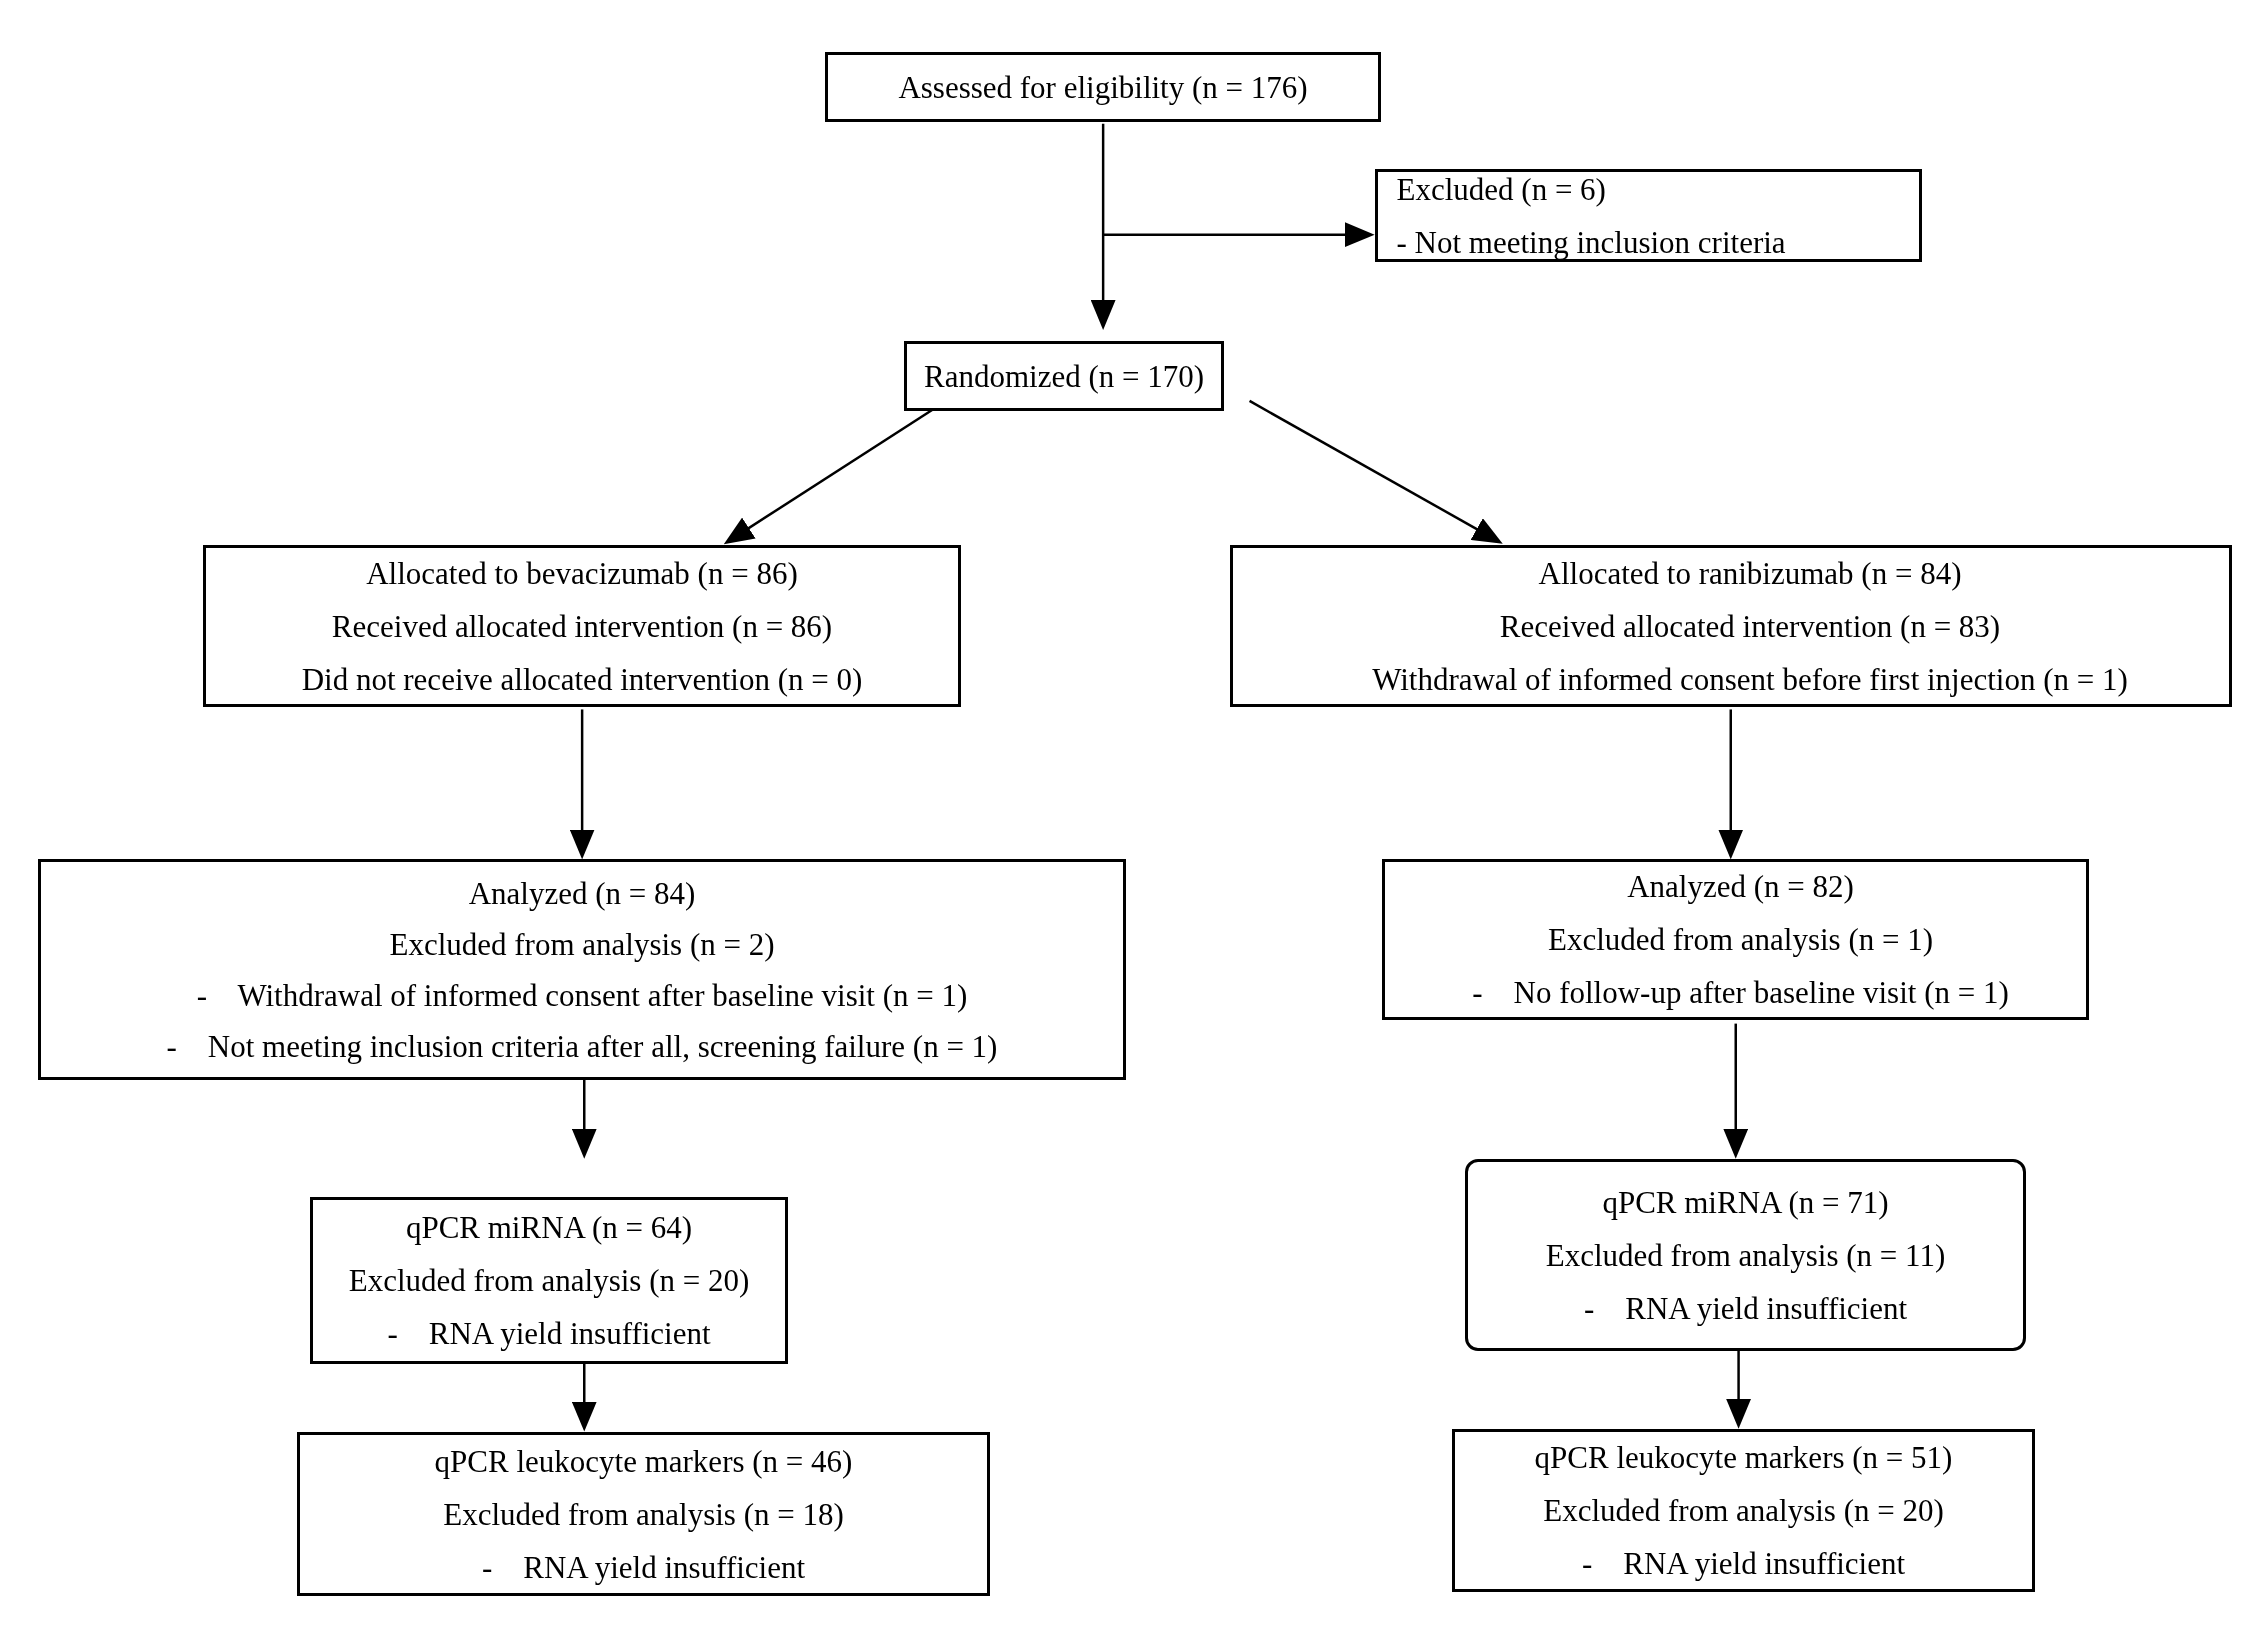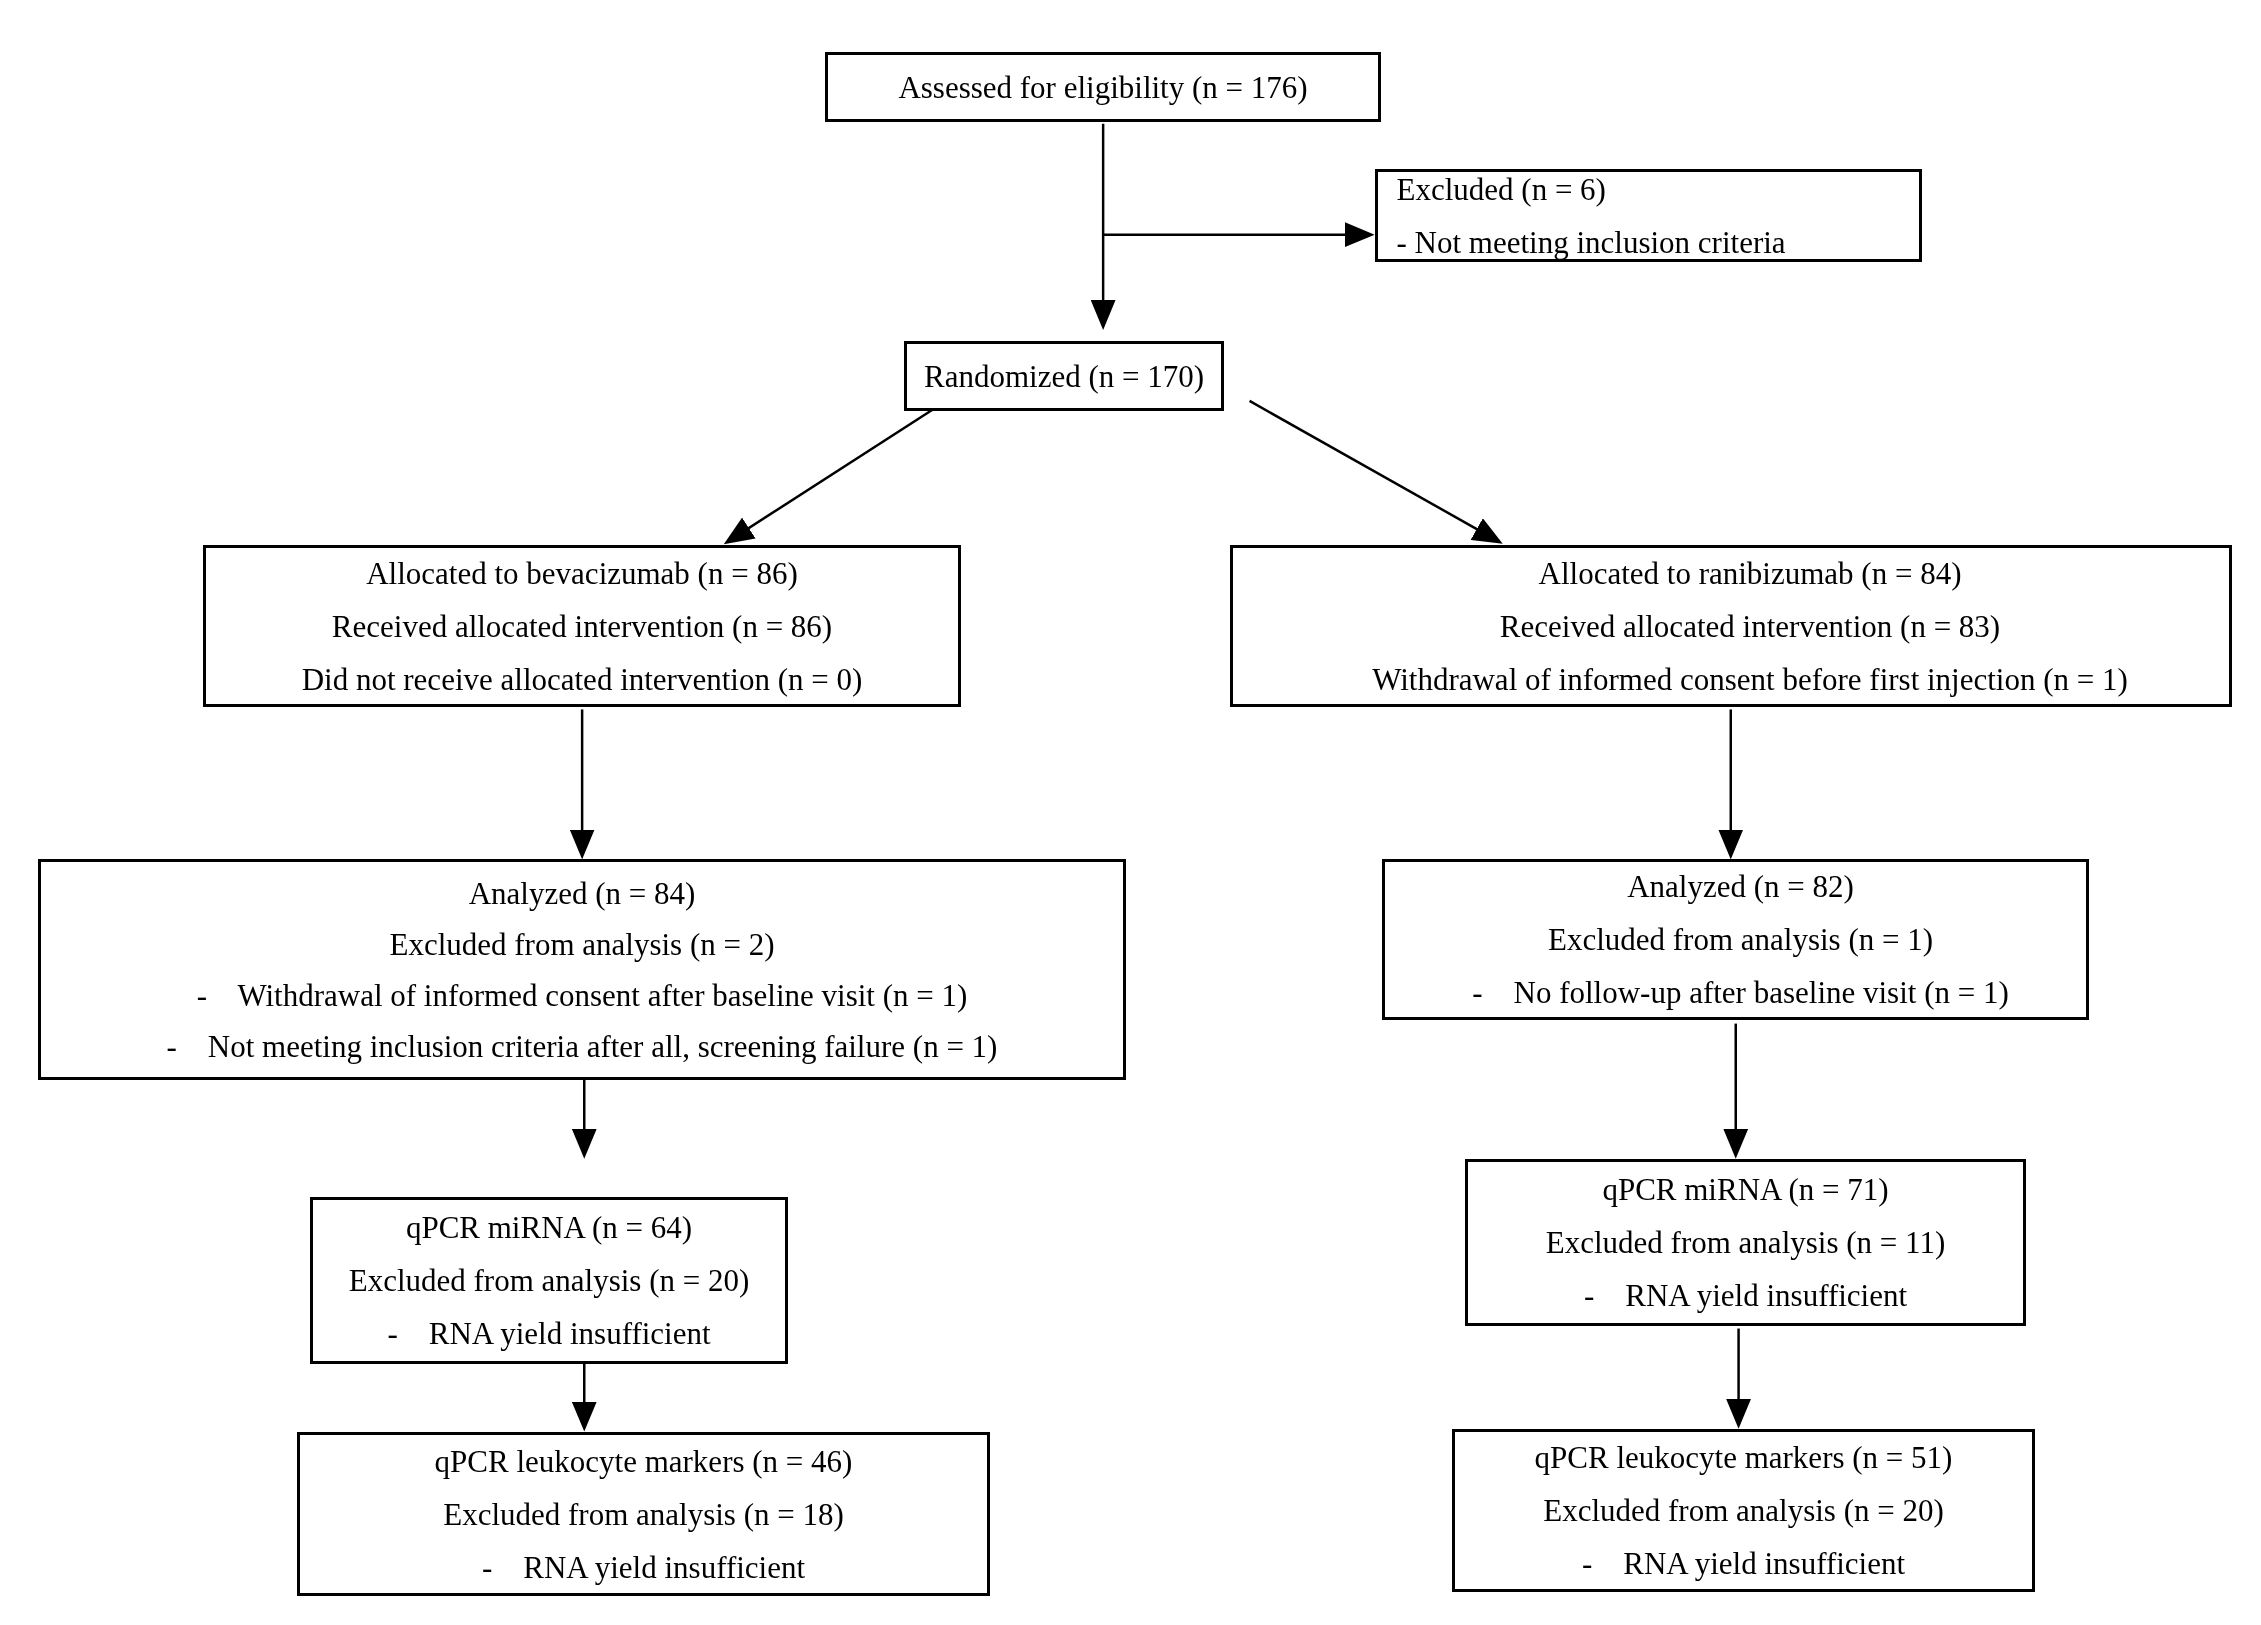--- a/index.html
+++ b/index.html
@@ -37,21 +37,21 @@
     padding-right: 7.1px;
   }
   #box-assessed        { left: 825px; top: 52px;   width: 556px;  height: 70px;  }
   #box-excluded        { left: 1375px; top: 169px;  width: 547px;  height: 93px; }
   #box-randomized      { left: 904px; top: 329px;  width: 320px;  height: 70px; margin-top: 12px;  }
   #box-alloc-left      { left: 203px;  top: 545px;  width: 758px; height: 162px; }
   #box-alloc-right     { left: 1230px; top: 545px;  width: 1002px; height: 162px; padding-left: 38px; }
   #box-analyzed-left   { left: 38px;   top: 859px; width: 1088px; height: 221px; line-height: 51px; }
   #box-analyzed-right  { left: 1382px; top: 859px; width: 707px;  height: 161px; padding-left: 10px; }
   #box-mirna-left      { left: 310px;  top: 1197px; width: 478px;  height: 167px; }
-  #box-mirna-right     { left: 1465px; top: 1159px; width: 561px;  height: 167px; }
+  #box-mirna-right     { left: 1465px; top: 1159px; width: 561px;  height: 192px; border-radius: 13px; }
   #box-leuko-left      { left: 297px;  top: 1432px; width: 693px;  height: 164px; }
   #box-leuko-right     { left: 1452px; top: 1429px; width: 583px;  height: 163px; }
 </style>
 </head>
 <body>
 
 <div id="canvas">
 
   <svg id="connector-layer" width="2261" height="1625" viewBox="0 0 3181 2286" xmlns="http://www.w3.org/2000/svg">
     <defs>

